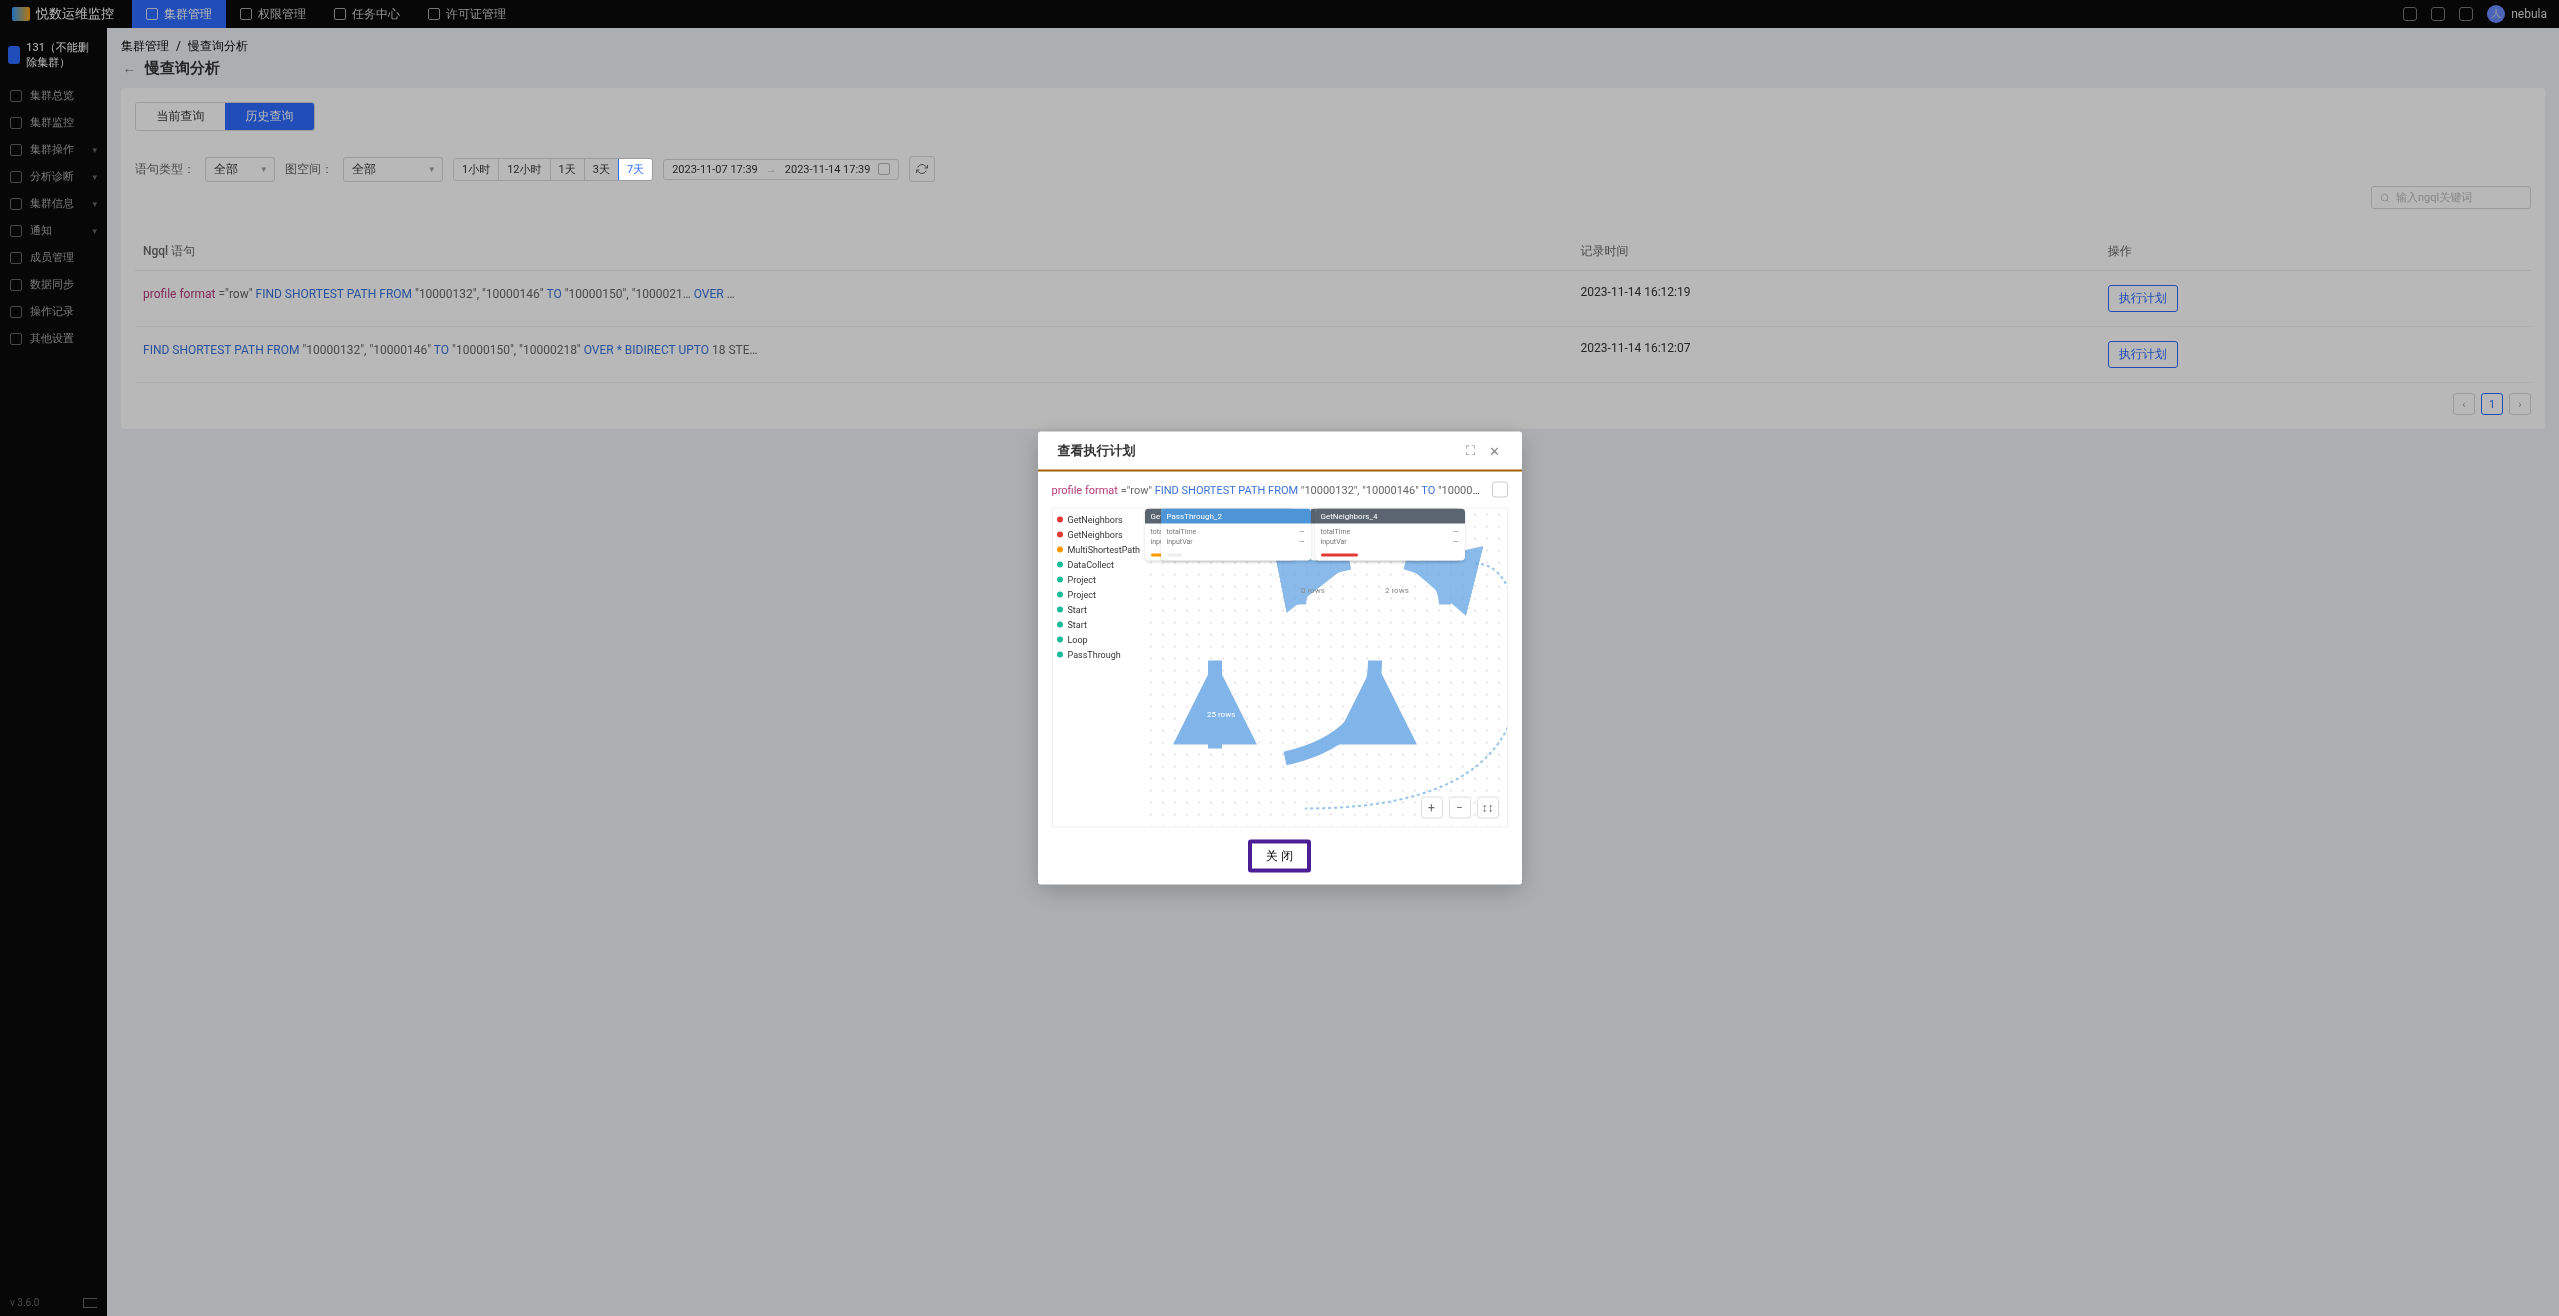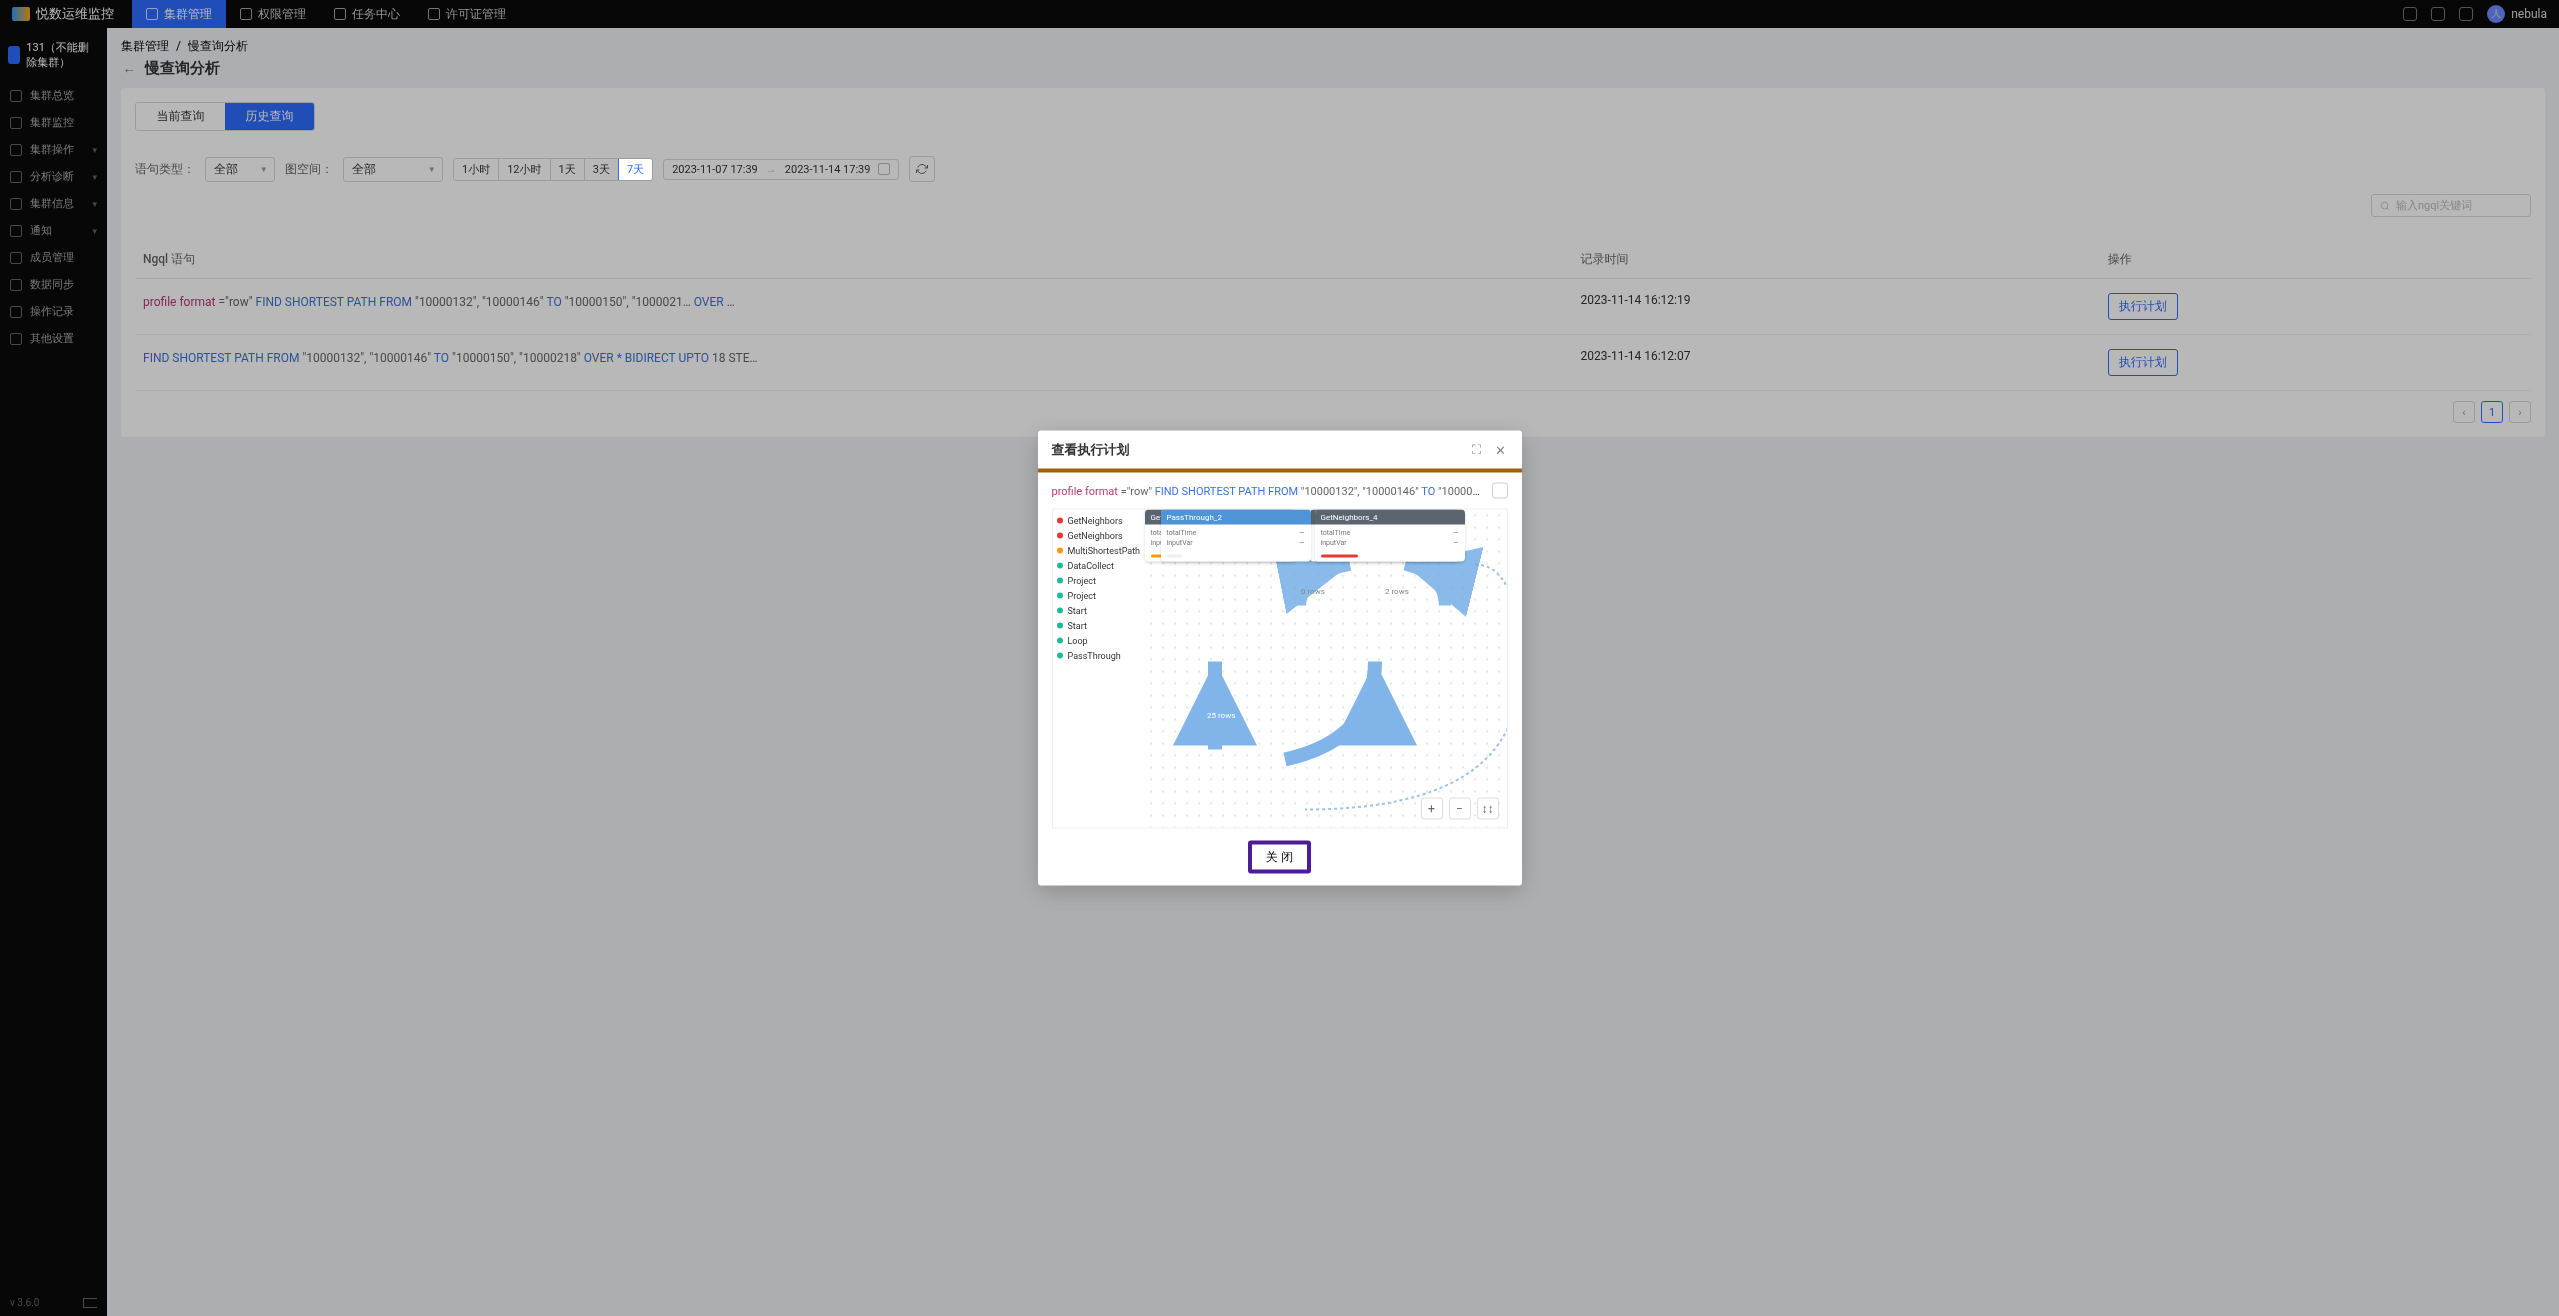--- a/index.html
+++ b/index.html
@@ -36,21 +36,21 @@
 .breadcrumb .sep { margin: 0 4px; }
 .page-title-row { display: flex; align-items: center; gap: 8px; margin-bottom: 10px; }
 .page-title-row .back { width: 16px; height: 16px; display: flex; align-items: center; justify-content: center; cursor: pointer; color: #666; }
 .page-title { font-size: 15px; font-weight: 600; }
 
 .card { background: #fff; border-radius: 4px; padding: 14px; }
 .seg { display: flex; width: 180px; border: 1px solid #d9d9d9; border-radius: 3px; overflow: hidden; margin-bottom: 25px; }
 .seg .seg-item { flex: 1; text-align: center; padding: 5px 0; font-size: 12px; cursor: pointer; background: #fff; }
 .seg .seg-item.active { background: #2f6bff; color: #fff; }
 
-.filters { display: flex; align-items: center; gap: 10px; margin-bottom: 12px; flex-wrap: wrap; }
+.filters { display: flex; align-items: center; gap: 10px; margin-bottom: 4px; flex-wrap: wrap; }
 .filters label { font-size: 12px; color: #666; }
 .select { display: flex; align-items: center; gap: 6px; border: 1px solid #d9d9d9; border-radius: 3px; padding: 3px 8px; font-size: 12px; min-width: 70px; cursor: pointer; background: #fff; }
 .select .sval { flex: 1; }
 .select .schev { font-size: 9px; color: #999; }
 .range-btns { display: flex; border: 1px solid #d9d9d9; border-radius: 3px; overflow: hidden; }
 .range-btns .rb { padding: 3px 8px; font-size: 11px; border-right: 1px solid #d9d9d9; cursor: pointer; background: #fff; }
 .range-btns .rb:last-child { border-right: 0; }
 .range-btns .rb.active { color: #2f6bff; border: 1px solid #2f6bff; margin: -1px; position: relative; z-index: 1; }
 .date-range { display: flex; align-items: center; gap: 8px; border: 1px solid #d9d9d9; border-radius: 3px; padding: 3px 8px; font-size: 11px; background: #fff; }
 .date-range .dsep { color: #bbb; }
@@ -69,21 +69,21 @@
 .btn-outline { border: 1px solid #2f6bff; color: #2f6bff; background: #fff; padding: 4px 10px; border-radius: 3px; font-size: 12px; cursor: pointer; }
 .pagination { display: flex; justify-content: flex-end; gap: 6px; margin-top: 10px; }
 .pagination .pg { width: 22px; height: 22px; border: 1px solid #d9d9d9; border-radius: 3px; display: flex; align-items: center; justify-content: center; font-size: 11px; cursor: pointer; color: #999; }
 .pagination .pg.active { border-color: #2f6bff; color: #2f6bff; }
 
 
 .mask { position: fixed; inset: 0; background: rgba(0,0,0,0.28); }
 
 
 .modal { position: fixed; left: 50%; top: 50%; transform: translate(-50%,-50%); width: 484px; background: #fff; border-radius: 3px; box-shadow: 0 6px 24px rgba(0,0,0,.2); display: flex; flex-direction: column; }
-.modal-head { display: flex; align-items: center; padding: 10px 14px; border-bottom: 4px solid #a16207; }
+.modal-head { display: flex; align-items: center; padding: 10px 20px; border-bottom: 2px solid #a16207; }
 .modal-head .mtitle { font-size: 13px; font-weight: 600; }
 .modal-head .mactions { margin-left: auto; display: flex; gap: 10px; color: #888; }
 .modal-head .mactions .micon { width: 14px; height: 14px; cursor: pointer; display: flex; align-items: center; justify-content: center; }
 .modal-body { padding: 10px 14px 4px; }
 .query-row { display: flex; align-items: center; gap: 6px; font-size: 11px; margin-bottom: 10px; }
 .query-row .qtext { flex: 1; white-space: nowrap; overflow: hidden; text-overflow: ellipsis; }
 .copy { width: 16px; height: 16px; border: 1px solid #ccc; border-radius: 3px; cursor: pointer; flex-shrink: 0; }
 
 .plan-area { display: flex; height: 320px; background: #fff; border: 1px solid #f0f0f0; position: relative; overflow: hidden; }
 .legend { width: 92px; padding: 6px 4px; display: flex; flex-direction: column; gap: 5px; font-size: 9px; }

